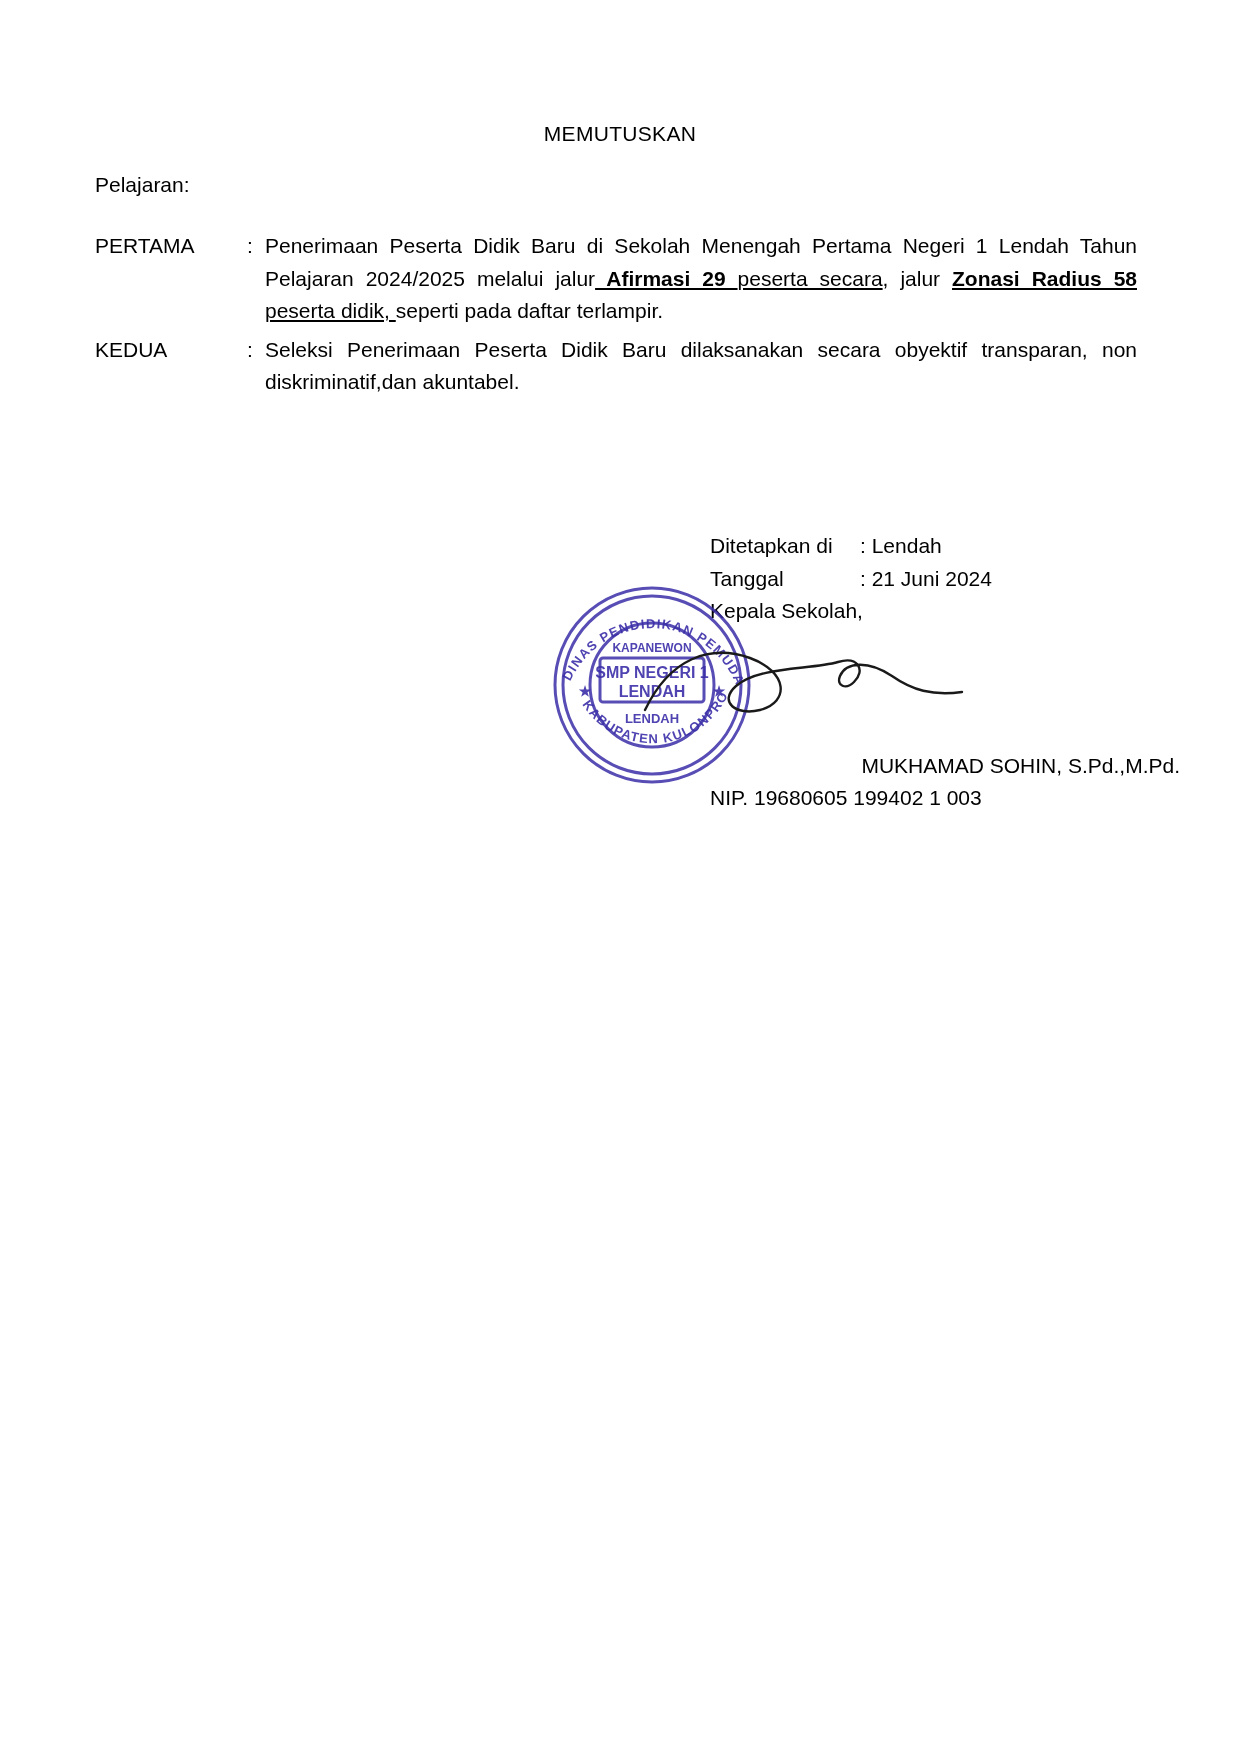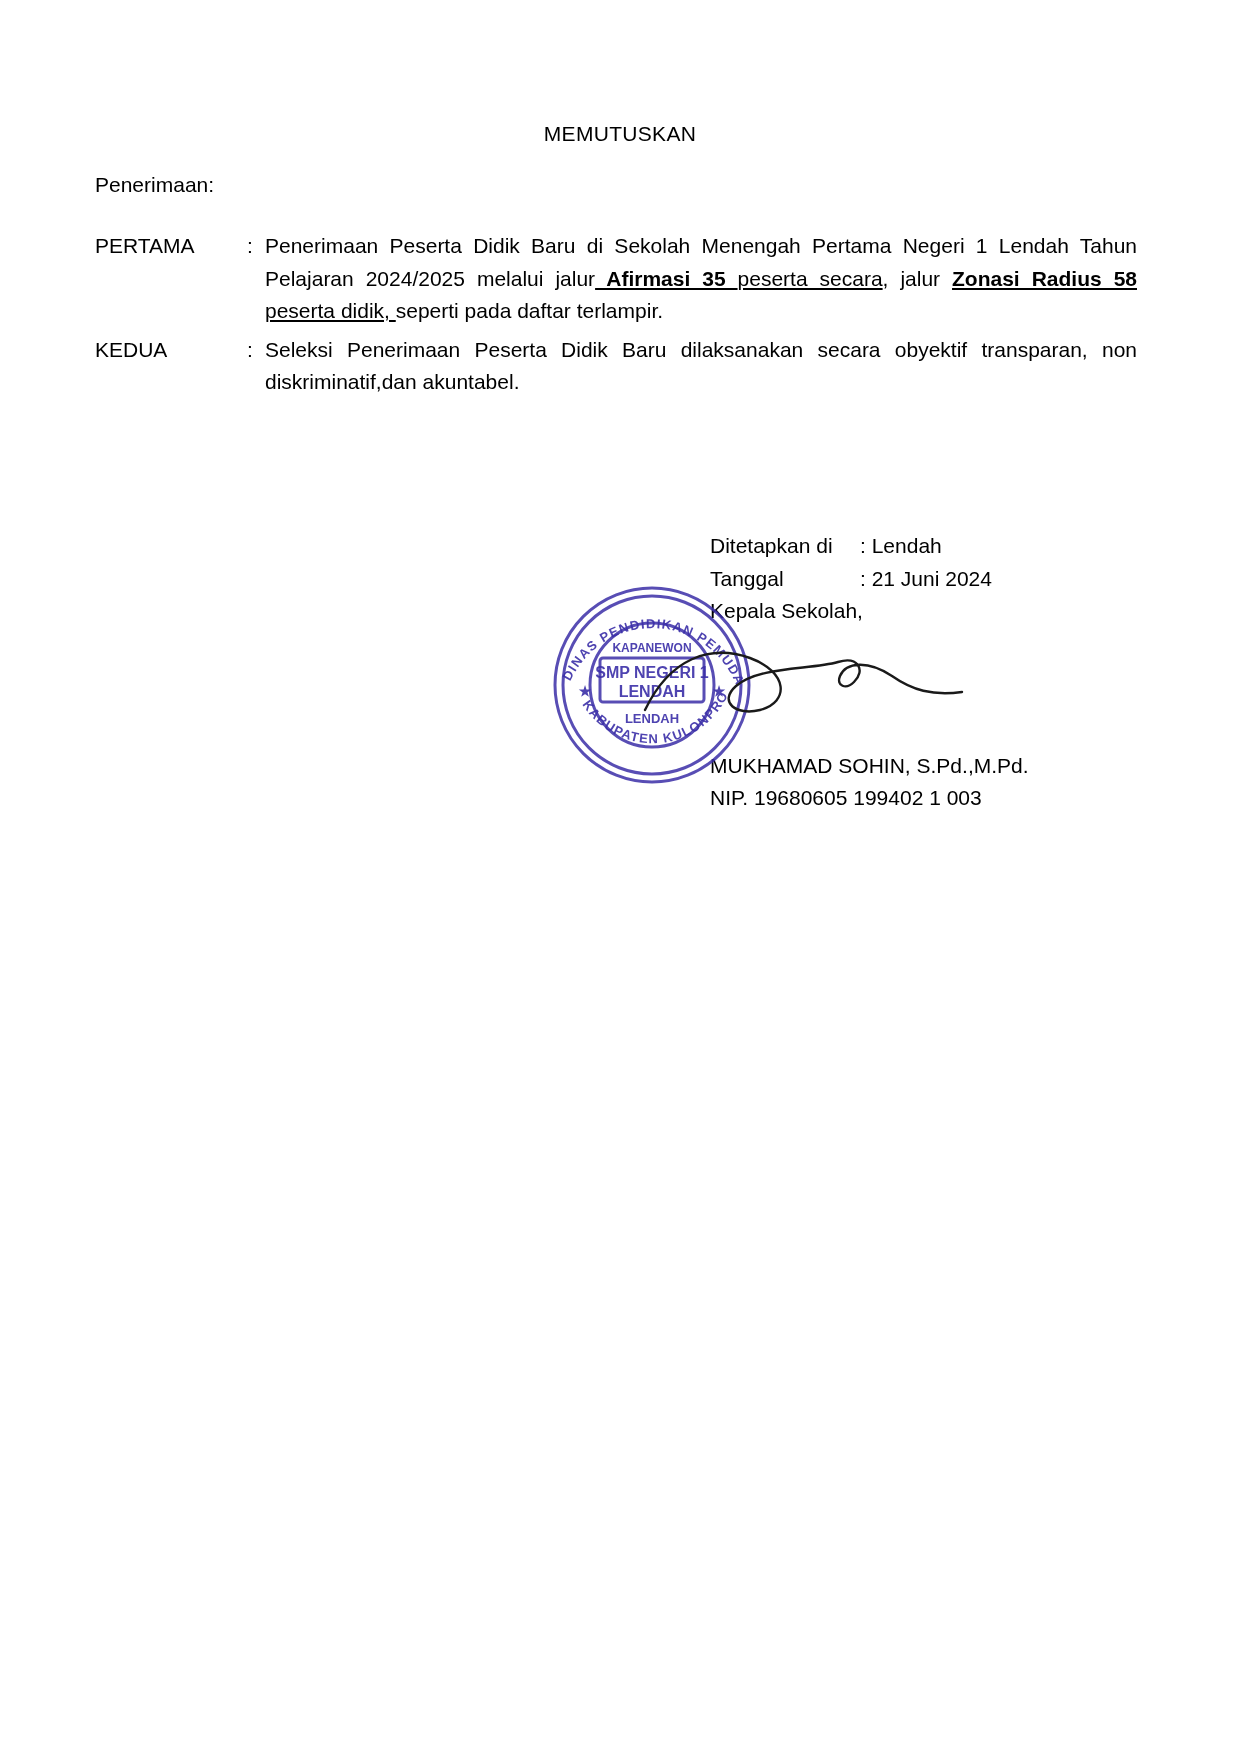--- a/index.html
+++ b/index.html
@@ -86,20 +86,21 @@
     width: 150px;
   }
   .sig-line .v {
     white-space: nowrap;
   }
   .sig-role {
   }
   .sig-name {
     margin-top: 122px;
     white-space: nowrap;
+    text-align: right;
   }
   .sig-nip {
     white-space: nowrap;
   }
   
   .stamp {
     position: absolute;
     left: 545px;
     top: 578px;
     width: 215px;
@@ -120,28 +121,28 @@
 </style>
 </head>
 <body>
 
 <div class="page">
 
   <div class="content">
 
     <div class="heading">MEMUTUSKAN</div>
 
-    <div class="menetapkan">Penerimaan:</div>
+    <div class="menetapkan">Pelajaran:</div>
 
     <table class="clause-table">
       <tbody>
         <tr>
           <td class="label">PERTAMA</td>
           <td class="colon">:</td>
-          <td class="body"><span>Penerimaan Peserta Didik Baru di Sekolah Menengah Pertama Negeri 1 Lendah Tahun Pelajaran 2024/2025 melalui jalur</span><span class="bu"> Afirmasi 35 </span><span class="u">peserta secara</span><span>, jalur </span><span class="bu">Zonasi Radius 58 </span><span class="u">peserta didik, </span><span>seperti pada daftar terlampir.</span></td>
+          <td class="body"><span>Penerimaan Peserta Didik Baru di Sekolah Menengah Pertama Negeri 1 Lendah Tahun Pelajaran 2024/2025 melalui jalur</span><span class="bu"> Afirmasi 29 </span><span class="u">peserta secara</span><span>, jalur </span><span class="bu">Zonasi Radius 58 </span><span class="u">peserta didik, </span><span>seperti pada daftar terlampir.</span></td>
         </tr>
         <tr class="row-spacer">
             <td></td>
             <td></td>
             <td></td>
           </tr>
         <tr>
           <td class="label">KEDUA</td>
           <td class="colon">:</td>
           <td class="body">Seleksi Penerimaan Peserta Didik Baru dilaksanakan secara obyektif transparan, non diskriminatif,dan akuntabel.</td>

